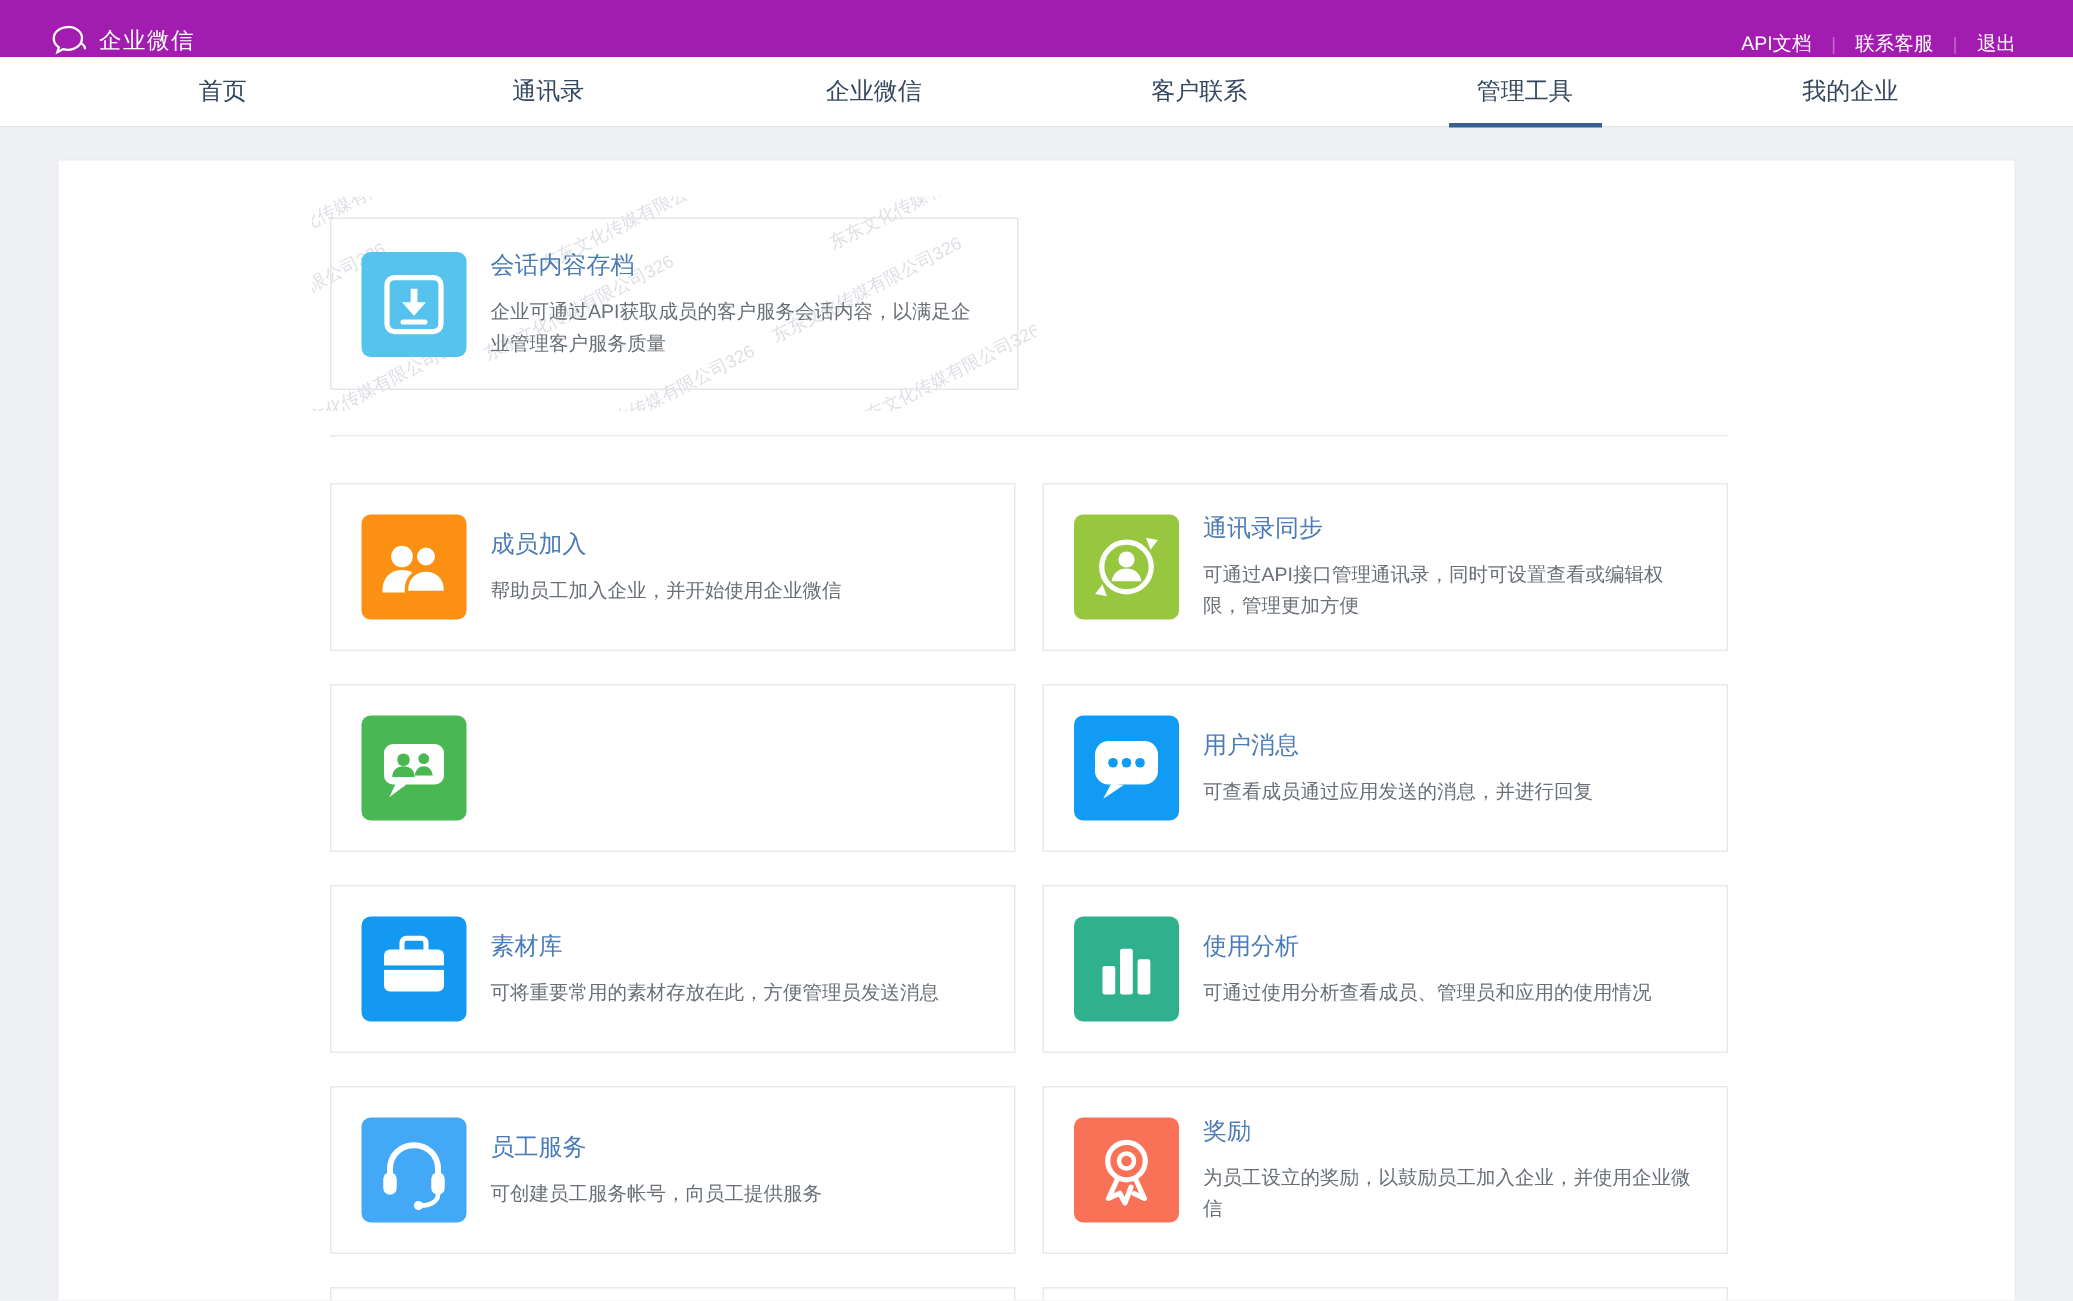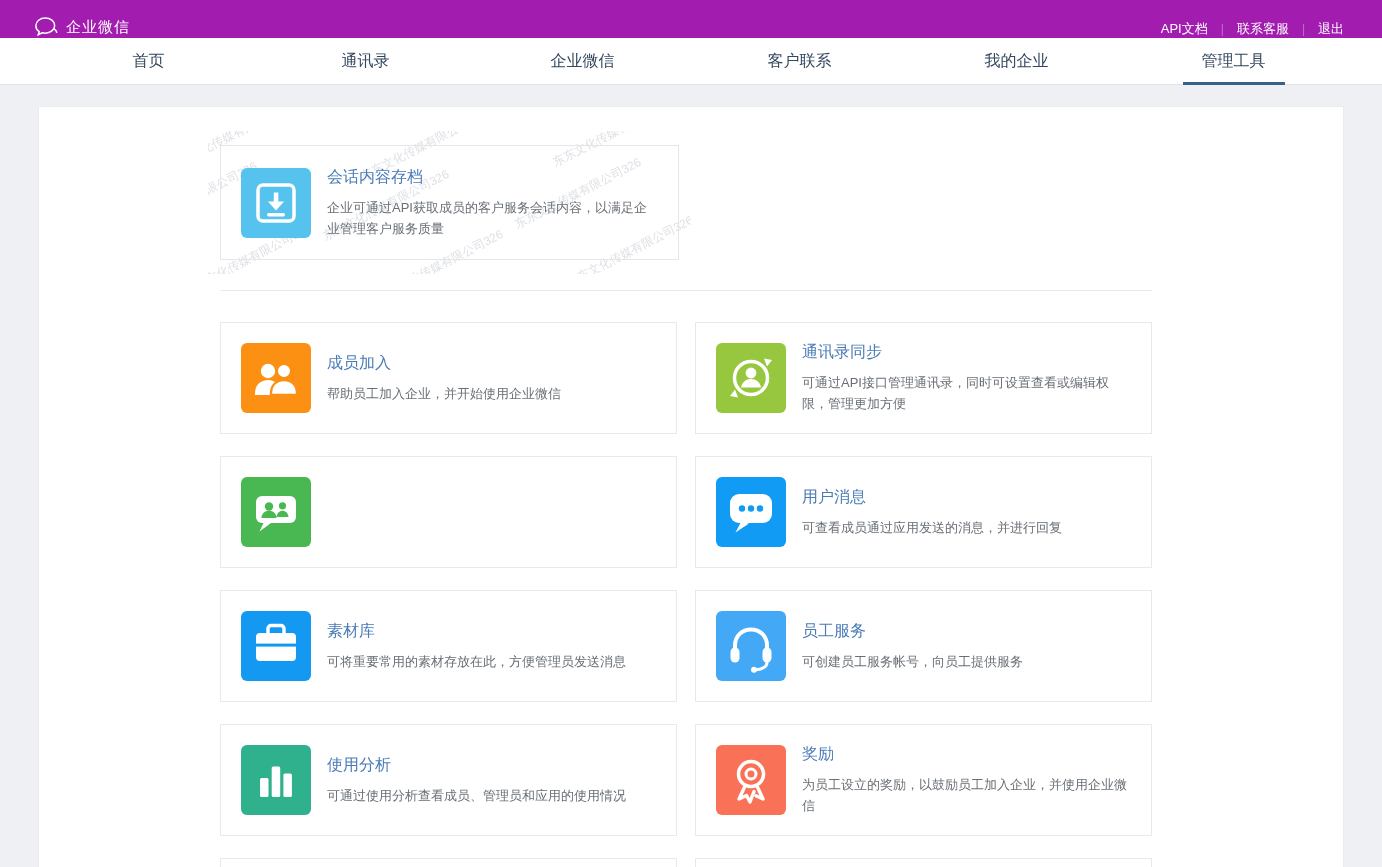--- a/index.html
+++ b/index.html
@@ -70,22 +70,22 @@
       <span class="lnk">退出</span>
     </div>
   </div>
 
   <div class="nav">
     <div class="nav-inner">
       <div class="nav-tab">首页</div>
       <div class="nav-tab">通讯录</div>
       <div class="nav-tab">企业微信</div>
       <div class="nav-tab">客户联系</div>
+      <div class="nav-tab active">管理工具</div>
       <div class="nav-tab">我的企业</div>
-      <div class="nav-tab active">管理工具</div>
     </div>
   </div>
 
   <div class="content">
     <div class="panel">
       <div class="inner">
 
         <div class="featured-wrap">
           <div class="wm">
             <span style="top:-4px;  left:-46px;">东东文化传媒有限公司326</span>
@@ -186,50 +186,50 @@
                 <rect x="15" y="32.6" width="40" height="3" fill="currentColor"></rect>
               </svg>
             </div>
             <div class="card-text">
               <div class="card-title">素材库</div>
               <div class="card-desc">可将重要常用的素材存放在此，方便管理员发送消息</div>
             </div>
           </div>
 
           <div class="card">
+            <div class="tool-icon" style="background-color: rgb(47, 177, 141); color: rgb(47, 177, 141);">
+              <svg viewBox="0 0 70 70">
+                <rect x="19" y="33" width="8.5" height="19" rx="1.5" fill="#fff"></rect>
+                <rect x="30.7" y="21.5" width="8.5" height="30.5" rx="1.5" fill="#fff"></rect>
+                <rect x="42.4" y="28.5" width="8.5" height="23.5" rx="1.5" fill="#fff"></rect>
+              </svg>
+            </div>
+            <div class="card-text">
+              <div class="card-title">使用分析</div>
+              <div class="card-desc">可通过使用分析查看成员、管理员和应用的使用情况</div>
+            </div>
+          </div>
+
+          <div class="card">
             <div class="tool-icon" style="background-color: rgb(67, 168, 245); color: rgb(67, 168, 245);">
               <svg viewBox="0 0 70 70">
                 <path d="M19 40v-5.5C19 25 26 18.5 35 18.5S51 25 51 34.5V40" fill="none" stroke="#fff" stroke-width="4" stroke-linecap="round"></path>
                 <rect x="14.5" y="36.5" width="9" height="15" rx="4.5" fill="#fff"></rect>
                 <rect x="46.5" y="36.5" width="9" height="15" rx="4.5" fill="#fff"></rect>
                 <path d="M51 51.5c0 4.5-5.5 7.2-11.5 7.2" fill="none" stroke="#fff" stroke-width="3" stroke-linecap="round"></path>
                 <circle cx="38" cy="58.7" r="3" fill="#fff"></circle>
               </svg>
             </div>
             <div class="card-text">
               <div class="card-title">员工服务</div>
               <div class="card-desc">可创建员工服务帐号，向员工提供服务</div>
             </div>
           </div>
 
           <div class="card">
-            <div class="tool-icon" style="background-color: rgb(47, 177, 141); color: rgb(47, 177, 141);">
-              <svg viewBox="0 0 70 70">
-                <rect x="19" y="33" width="8.5" height="19" rx="1.5" fill="#fff"></rect>
-                <rect x="30.7" y="21.5" width="8.5" height="30.5" rx="1.5" fill="#fff"></rect>
-                <rect x="42.4" y="28.5" width="8.5" height="23.5" rx="1.5" fill="#fff"></rect>
-              </svg>
-            </div>
-            <div class="card-text">
-              <div class="card-title">使用分析</div>
-              <div class="card-desc">可通过使用分析查看成员、管理员和应用的使用情况</div>
-            </div>
-          </div>
-
-          <div class="card">
             <div class="tool-icon" style="background-color: rgb(249, 114, 87); color: rgb(249, 114, 87);">
               <svg viewBox="0 0 70 70">
                 <circle cx="35" cy="29" r="12.5" fill="none" stroke="#fff" stroke-width="3.5"></circle>
                 <circle cx="35" cy="29" r="5" fill="none" stroke="#fff" stroke-width="3"></circle>
                 <path d="M29 41l-6 13 7.5-3.5 3.5 6.5 4-10.5" fill="none" stroke="#fff" stroke-width="3.4" stroke-linejoin="round" stroke-linecap="round"></path>
                 <path d="M41 41l6 13-7-3.3" fill="none" stroke="#fff" stroke-width="3.4" stroke-linejoin="round" stroke-linecap="round"></path>
               </svg>
             </div>
             <div class="card-text">
               <div class="card-title">奖励</div>

